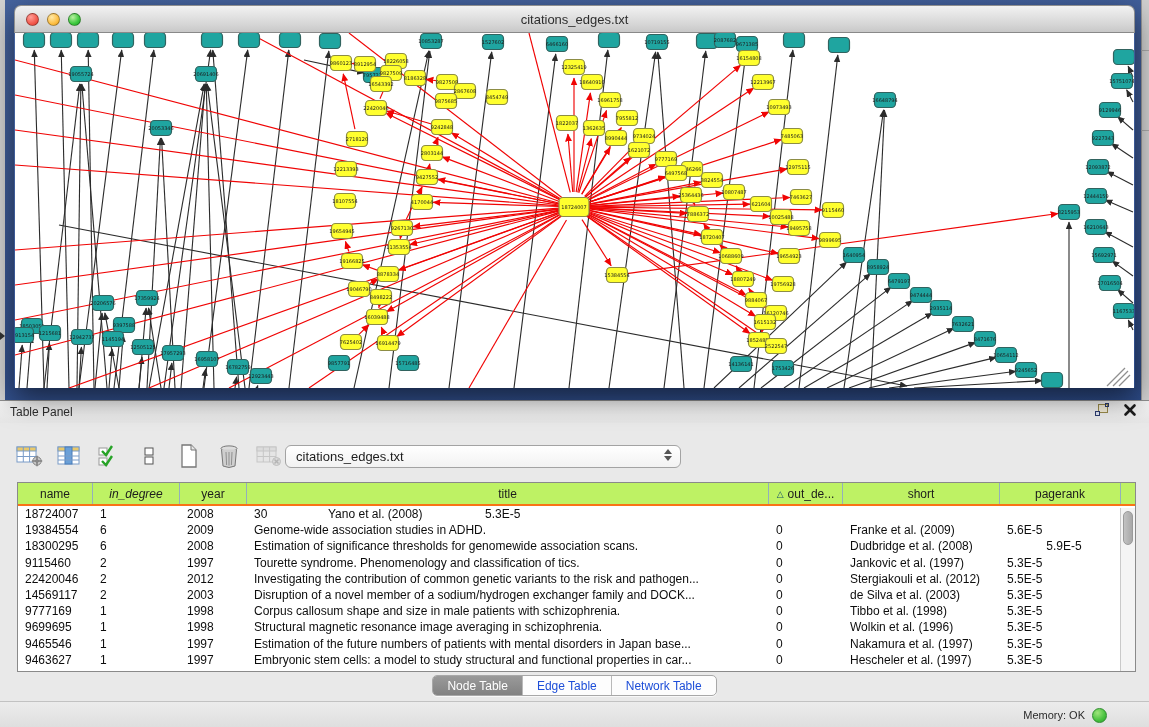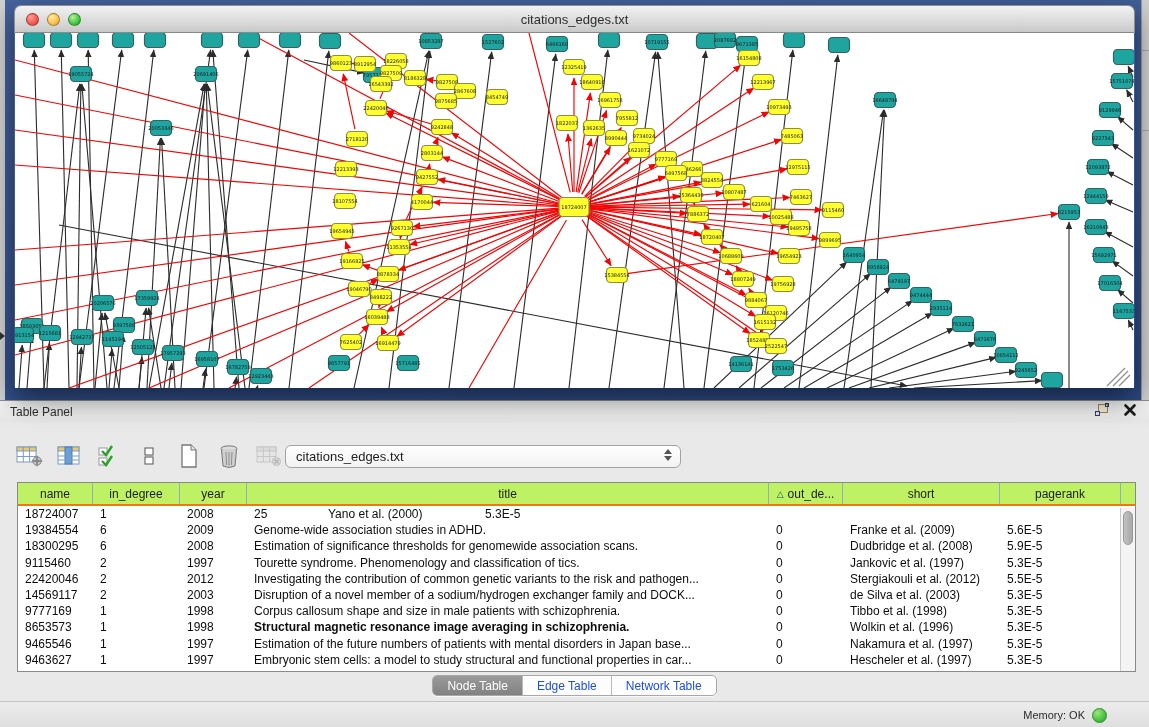--- a/index.html
+++ b/index.html
@@ -633,21 +633,21 @@
         <span class="up"></span>
         <span class="down"></span>
       </span>
   </div>
 
   <div class="grid-box">
     <div class="grid-head" id="grid-head">
         <div class="hcell" style="width: 75px;">
           <span>name</span>
         </div>
-        <div class="hcell" style="width: 87px;">
+        <div class="hcell" style="width: 87px; font-style: italic;">
           <span>in_degree</span>
         </div>
         <div class="hcell" style="width: 67px;">
           <span>year</span>
         </div>
         <div class="hcell" style="width: 522px;">
           <span>title</span>
         </div>
         <div class="hcell" style="width: 74px;">
           <span class="sort-tri">△</span>
@@ -658,41 +658,41 @@
         </div>
         <div class="hcell" style="width: 121px;">
           <span>pagerank</span>
         </div>
       </div>
     <div class="grid-body" id="grid-body">
         <div class="grid-row">
           <div class="cell" style="width: 75px;">18724007</div>
           <div class="cell" style="width: 87px;">1</div>
           <div class="cell" style="width: 67px;">2008</div>
-          <div class="cell" style="width: 74px;">25</div>
-          <div class="cell" style="width: 157px;">Yano et al. (2000)</div>
+          <div class="cell" style="width: 74px;">30</div>
+          <div class="cell" style="width: 157px;">Yano et al. (2008)</div>
           <div class="cell" style="width: 121px;">5.3E-5</div>
         </div>
         <div class="grid-row">
           <div class="cell" style="width: 75px;">19384554</div>
           <div class="cell" style="width: 87px;">6</div>
           <div class="cell" style="width: 67px;">2009</div>
           <div class="cell" style="width: 522px;">Genome-wide association studies in ADHD.</div>
           <div class="cell" style="width: 74px;">0</div>
           <div class="cell" style="width: 157px;">Franke et al. (2009)</div>
           <div class="cell" style="width: 121px;">5.6E-5</div>
         </div>
         <div class="grid-row">
           <div class="cell" style="width: 75px;">18300295</div>
           <div class="cell" style="width: 87px;">6</div>
           <div class="cell" style="width: 67px;">2008</div>
           <div class="cell" style="width: 522px;">Estimation of significance thresholds for genomewide association scans.</div>
           <div class="cell" style="width: 74px;">0</div>
           <div class="cell" style="width: 157px;">Dudbridge et al. (2008)</div>
-          <div class="cell" style="width: 121px;">5.9E-5</div>
+          <div class="cell" style="width: 121px; text-align: center;">5.9E-5</div>
         </div>
         <div class="grid-row">
           <div class="cell" style="width: 75px;">9115460</div>
           <div class="cell" style="width: 87px;">2</div>
           <div class="cell" style="width: 67px;">1997</div>
           <div class="cell" style="width: 522px;">Tourette syndrome. Phenomenology and classification of tics.</div>
           <div class="cell" style="width: 74px;">0</div>
           <div class="cell" style="width: 157px;">Jankovic et al. (1997)</div>
           <div class="cell" style="width: 121px;">5.3E-5</div>
         </div>
@@ -717,24 +717,24 @@
         <div class="grid-row">
           <div class="cell" style="width: 75px;">9777169</div>
           <div class="cell" style="width: 87px;">1</div>
           <div class="cell" style="width: 67px;">1998</div>
           <div class="cell" style="width: 522px;">Corpus callosum shape and size in male patients with schizophrenia.</div>
           <div class="cell" style="width: 74px;">0</div>
           <div class="cell" style="width: 157px;">Tibbo et al. (1998)</div>
           <div class="cell" style="width: 121px;">5.3E-5</div>
         </div>
         <div class="grid-row">
-          <div class="cell" style="width: 75px;">8653573</div>
+          <div class="cell" style="width: 75px;">9699695</div>
           <div class="cell" style="width: 87px;">1</div>
           <div class="cell" style="width: 67px;">1998</div>
-          <div class="cell" style="width: 522px; font-weight: bold;">Structural magnetic resonance image averaging in schizophrenia.</div>
+          <div class="cell" style="width: 522px;">Structural magnetic resonance image averaging in schizophrenia.</div>
           <div class="cell" style="width: 74px;">0</div>
           <div class="cell" style="width: 157px;">Wolkin et al. (1996)</div>
           <div class="cell" style="width: 121px;">5.3E-5</div>
         </div>
         <div class="grid-row">
           <div class="cell" style="width: 75px;">9465546</div>
           <div class="cell" style="width: 87px;">1</div>
           <div class="cell" style="width: 67px;">1997</div>
           <div class="cell" style="width: 522px;">Estimation of the future numbers of patients with mental disorders in Japan base...</div>
           <div class="cell" style="width: 74px;">0</div>

